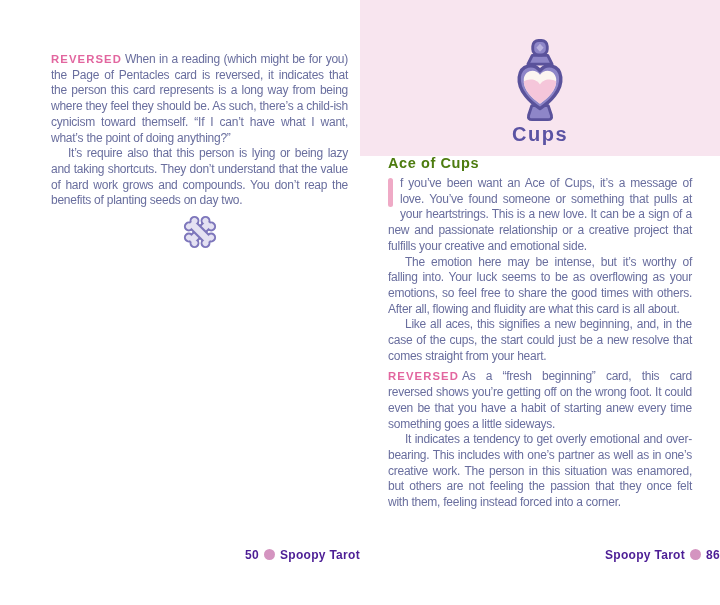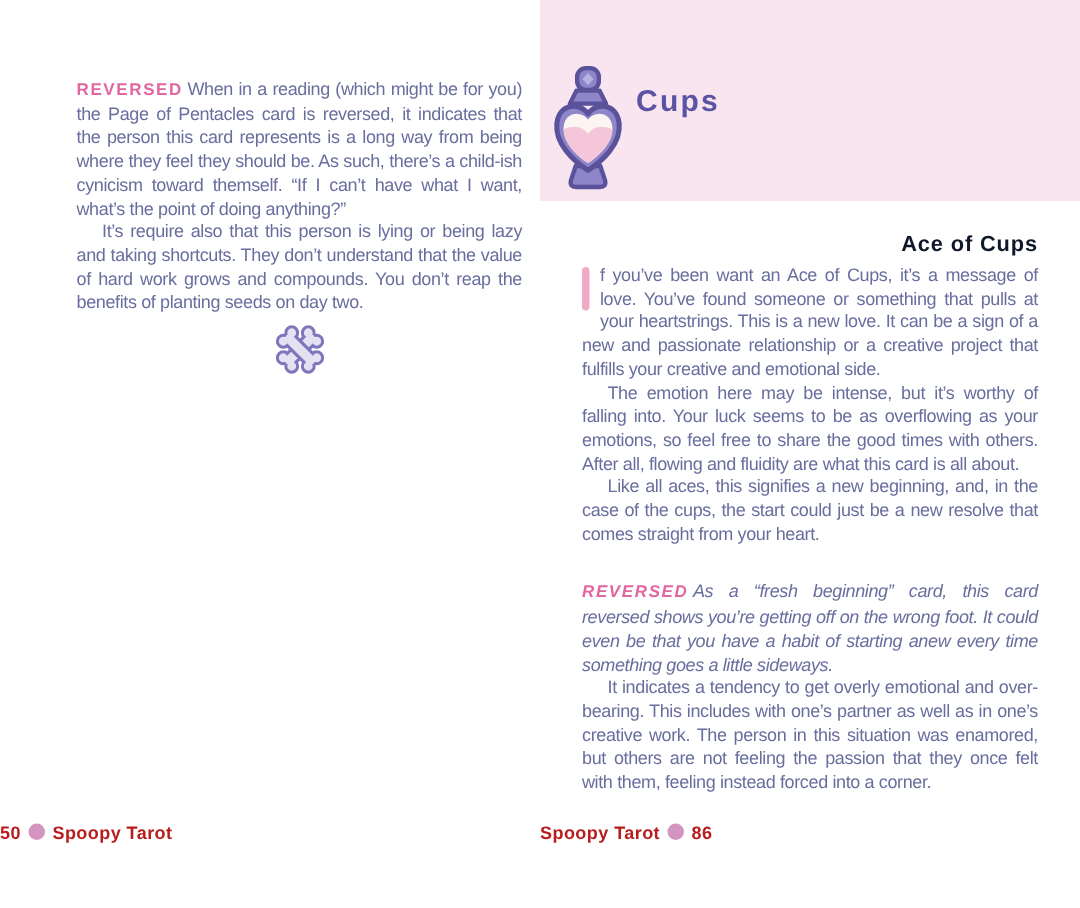--- a/index.html
+++ b/index.html
@@ -16,75 +16,75 @@
     color:#696e9e;
     font-size:12px;
     line-height:15.7px;
     letter-spacing:-0.25px;
   }
   #left-col  { left:51px;  top:47px;  width:297px; }
   #right-col { left:388px; top:155px; width:304px; }
   .page-col p { margin:0; }
   p.indent { text-indent:17px; }
   p.gap-left  { margin-top:5px; }
-  p.gap-right { margin-top:23px;font-style:italic; }
+  p.gap-right { margin-top:5px; }
   .rev-label {
     font-weight:bold;
     color:#e2669f;
     letter-spacing:1.1px;
     font-size:11.3px;
     padding-right:3px;
   }
   .ace-heading {
     margin:0 0 5px 0;
-    text-align:right;
+    text-align:left;
     font-size:14.5px;
     font-weight:bold;
-    color:#0f172a;
+    color:#4d7c0f;
     letter-spacing:0.6px;
     line-height:16px;
   }
   .dropcap {
     float:left;
     width:5px; height:29px;
     background:#efaac6;
     border-radius:2.5px;
     margin:2px 7px 1px 0;
     color:transparent;
     font-size:2px;
     overflow:hidden;
   }
   .pink-header {
     position:absolute;
     left:360px; top:0;
-    width:360px; height:134px;
+    width:360px; height:156px;
     background:#f8e5ef;
     display:flex;
-    flex-direction:row;
+    flex-direction:column;
     align-items:center;
   }
   .bottle-svg { margin-top:39px; display:block; }
   .cups-title {
     color:#5b53a3;
     font-weight:bold;
     font-size:20px;
     letter-spacing:1.5px;
     line-height:18px;
     margin-top:1px;
   }
   .bones-wrap { text-align:center; margin-top:4px; }
   .footer {
     position:absolute;
     top:548px;
     width:360px;
-    text-align:left;
+    text-align:right;
     font-weight:bold;
     font-size:12px;
     letter-spacing:0.3px;
-    color:#b91c1c;
+    color:#4c1d95;
   }
   #footer-left  { left:0; }
   #footer-right { left:360px; }
   .dot {
     display:inline-block;
     width:11px; height:11px;
     border-radius:50%;
     background:#d494c0;
     vertical-align:-1px;
     margin:0 5px;

